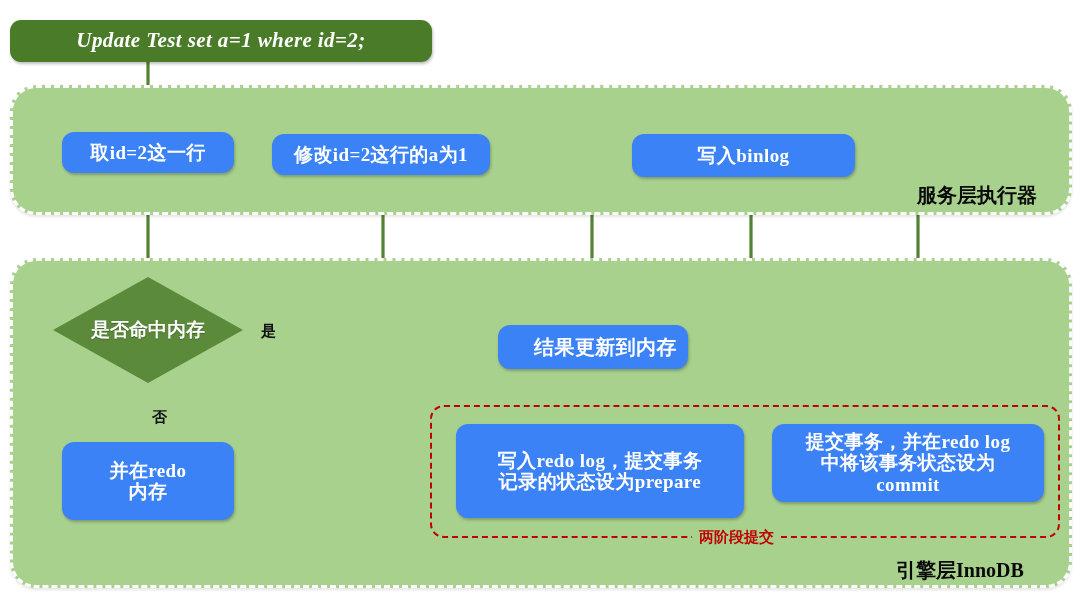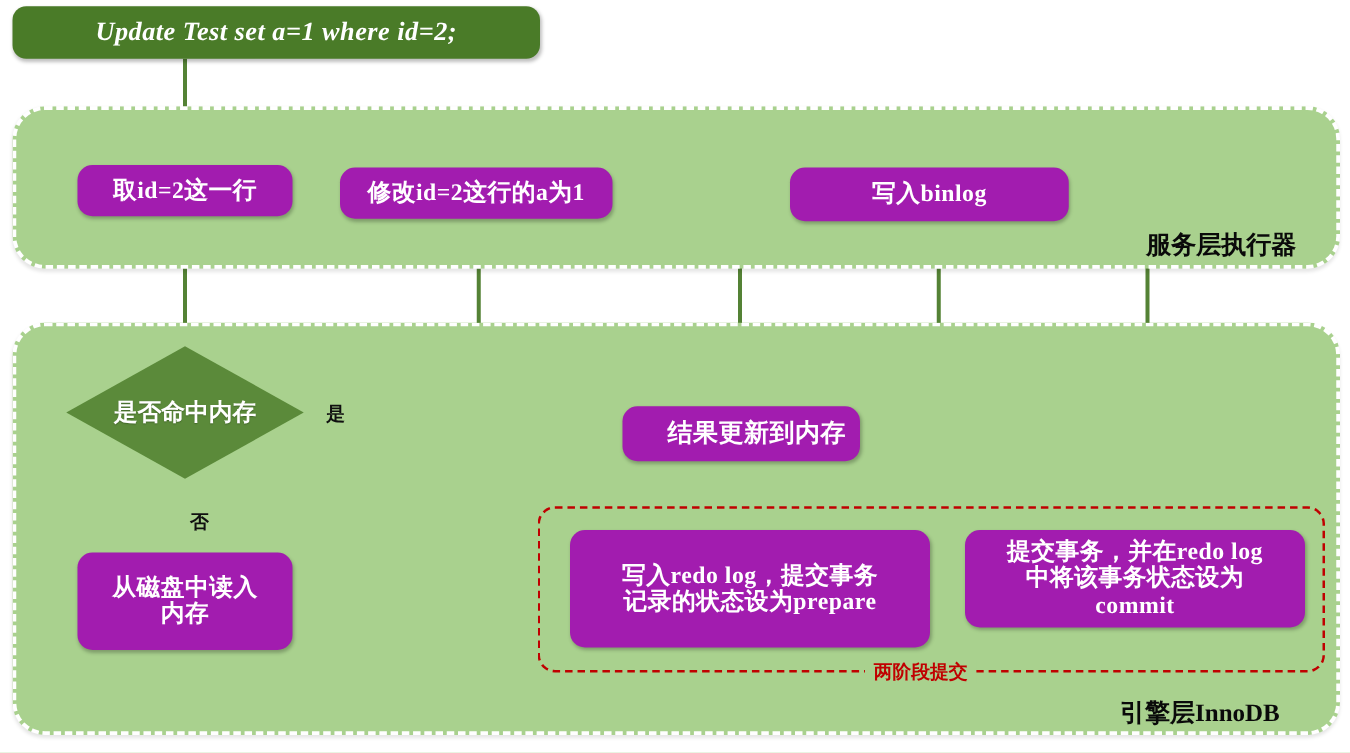--- a/index.html
+++ b/index.html
@@ -4,21 +4,21 @@
 <style>
   html,body{margin:0;padding:0;background:#ffffff;}
   body{width:1080px;height:602px;position:relative;overflow:hidden;
        font-family:"Liberation Serif","DejaVu Serif",serif;}
   #stage{position:absolute;left:0;top:0;width:1080px;height:602px;}
   #svglayer{position:absolute;left:0;top:0;width:1080px;height:602px;}
 
   .panel{position:absolute;background:#a9d18e;border:3px dashed #ffffff;
          border-radius:26px;box-sizing:border-box;box-shadow:0 2px 3px rgba(0,0,0,.10);}
 
-  .node{position:absolute;box-sizing:border-box;background:#a21caf;
+  .node{position:absolute;box-sizing:border-box;background:#3b82f6;
         border-radius:12px;color:#ffffff;display:flex;align-items:center;
         justify-content:center;text-align:center;font-weight:bold;
         line-height:1.12;box-shadow:1px 2px 3px rgba(0,0,0,.25);
         letter-spacing:.4px;}
   .node.sql{background:#4a7b28;font-style:italic;font-size:21px;border-radius:11px;}
 
   .diamond{position:absolute;}
   .diamond .dtext{position:absolute;left:0;top:0;width:100%;height:100%;
         display:flex;align-items:center;justify-content:center;color:#fff;
         font-weight:bold;font-size:19px;white-space:nowrap;
@@ -69,21 +69,21 @@
       <path d="M855,155 L918,155 L918,424" marker-end="url(#ah)"></path>
     </g>
   </svg>
 
   <div class="panel" style="left:10px;top:85px;width:1062px;height:130px;"></div>
   <div class="panel" style="left:10px;top:258px;width:1062px;height:330px;"></div>
 
   <div class="zone2pc" style="left:430px;top:405px;width:630px;height:133px;"></div>
   <div class="zone2pc-label" style="left:692px;top:528px;">两阶段提交</div>
 
-  <div class="node sql" style="left:10px;top:5px;width:422px;height:42px;">Update Test set a=1 where id=2;</div>
+  <div class="node sql" style="left:10px;top:20px;width:422px;height:42px;">Update Test set a=1 where id=2;</div>
 
   <div class="node" style="left:62px;top:132px;width:172px;height:41px;font-size:19px;">取id=2这一行</div>
 
   <div class="node" style="left:272px;top:134px;width:218px;height:41px;font-size:19px;text-align:right;">修改id=2这行的a为1</div>
 
   <div class="node" style="left:632px;top:134px;width:223px;height:43px;font-size:19px;">写入binlog</div>
 
   <div class="layerlabel" style="left:917px;top:182px;">服务层执行器</div>
 
   <div class="diamond" style="left:52px;top:276px;width:192px;height:108px;">
@@ -92,21 +92,21 @@
     </svg>
     <div class="dtext">是否命中内存</div>
   </div>
 
   <div class="edgelabel" style="left:261px;top:322px;">是</div>
   <div class="edgelabel" style="left:152px;top:408px;">否</div>
 
 
   <div class="node" style="left:498px;top:325px;width:190px;height:44px;font-size:20px;padding-left:25px;">结果更新到内存</div>
 
-  <div class="node" style="left:62px;top:442px;width:172px;height:78px;font-size:19px;white-space:pre-line;">从磁盘中读入
+  <div class="node" style="left:62px;top:442px;width:172px;height:78px;font-size:19px;white-space:pre-line;">并在redo
 内存</div>
 
   <div class="node" style="left:456px;top:424px;width:288px;height:94px;font-size:19px;white-space:pre-line;">写入redo log，提交事务
 记录的状态设为prepare</div>
 
   <div class="node" style="left:772px;top:424px;width:272px;height:78px;font-size:19px;white-space:pre-line;">提交事务，并在redo log
 中将该事务状态设为
 commit</div>
 
   <div class="layerlabel" style="left:896px;top:557px;">引擎层InnoDB</div>

